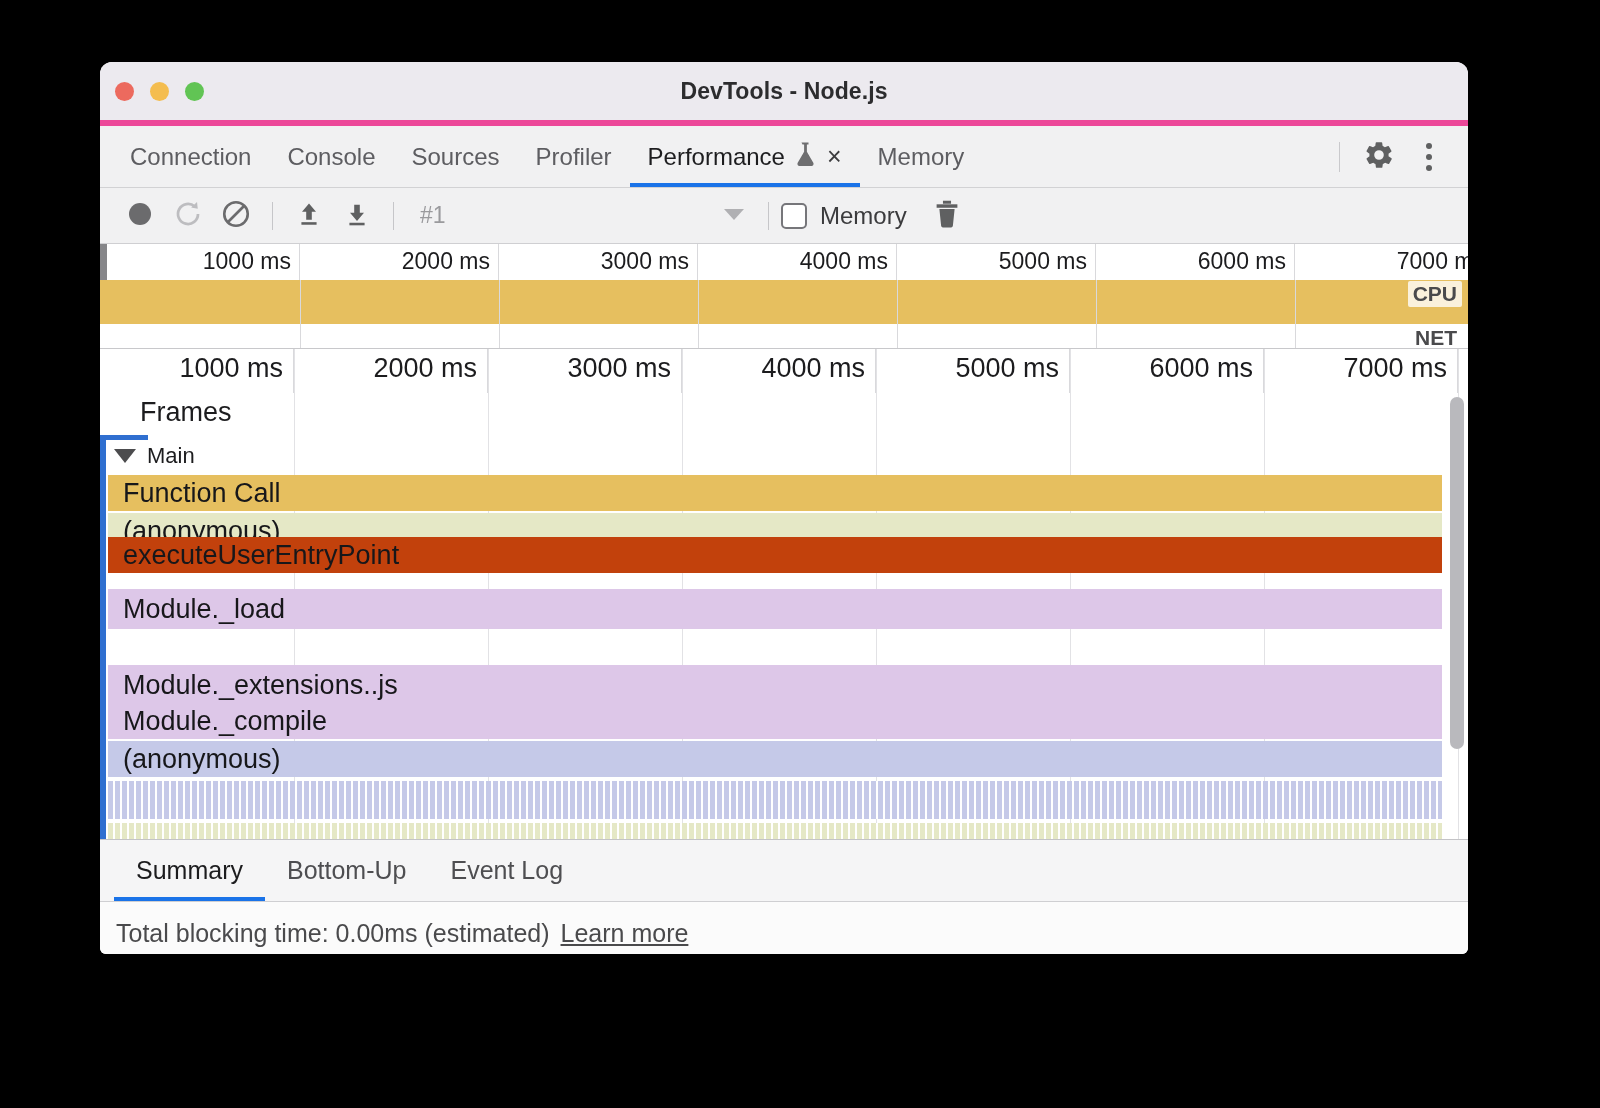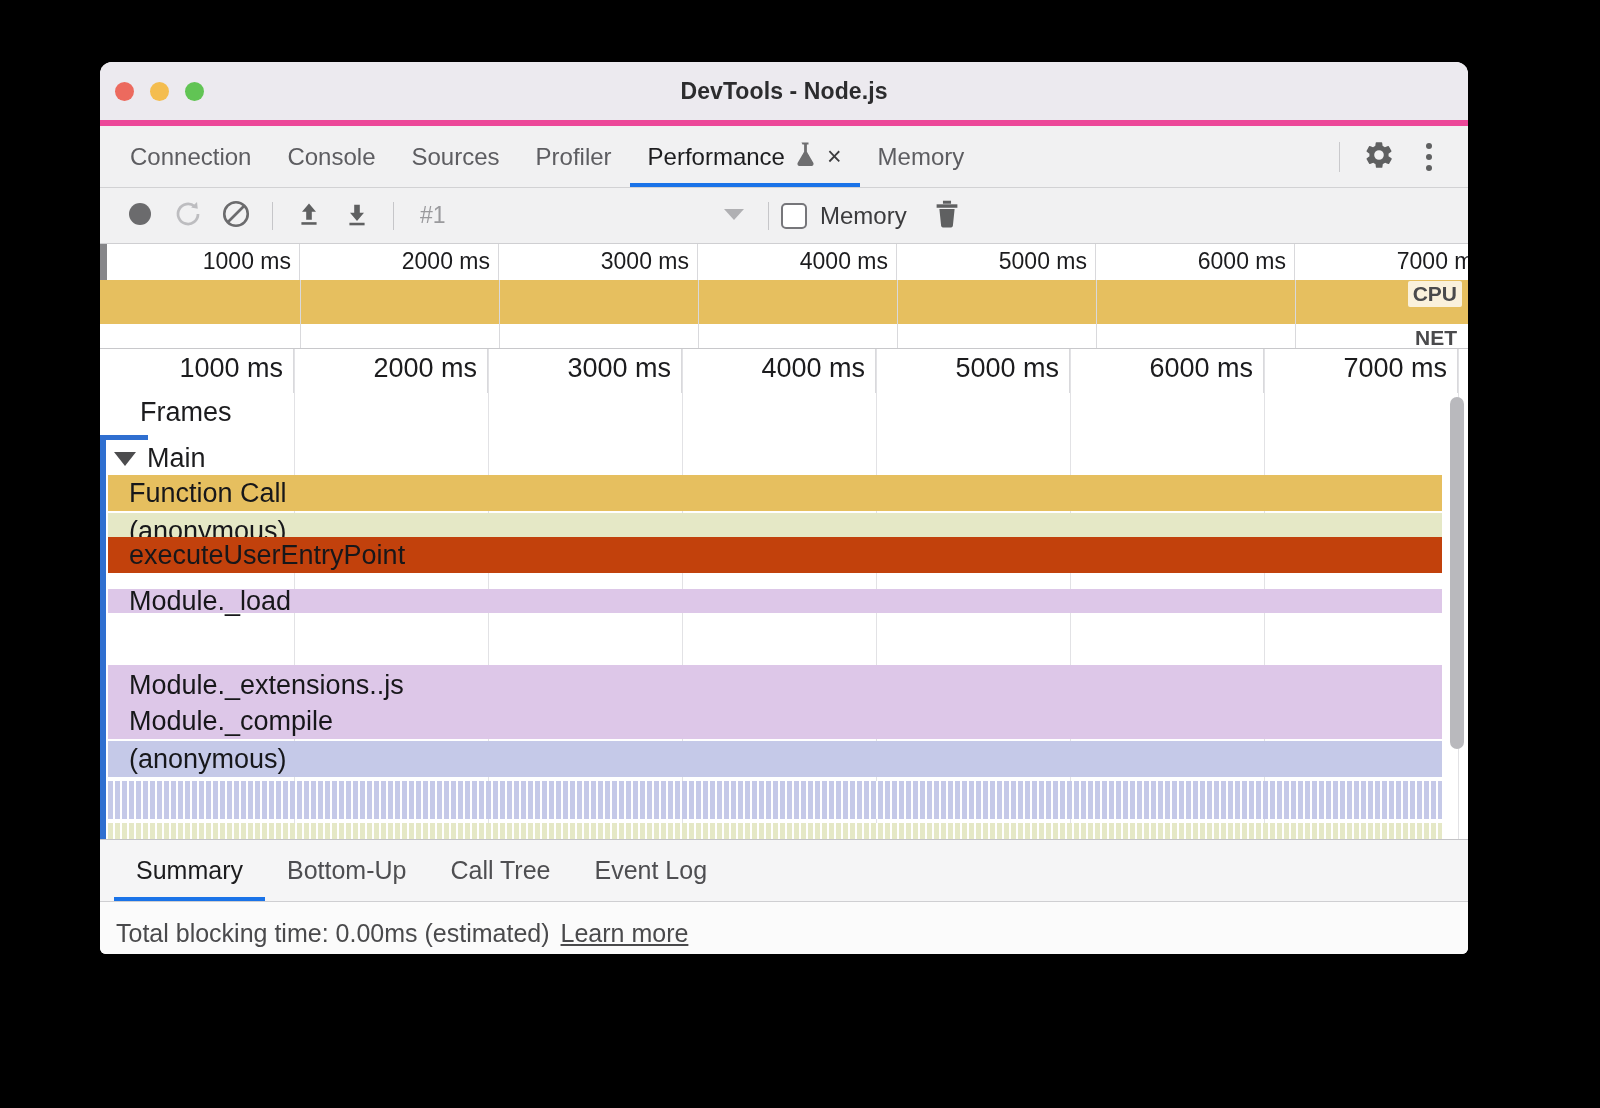--- a/index.html
+++ b/index.html
@@ -340,37 +340,37 @@
     gap: 11px;
     z-index: 6;
   }
   .caret {
     width: 0; height: 0;
     border-left: 11px solid transparent;
     border-right: 11px solid transparent;
     border-top: 14px solid #4c4c4e;
   }
   .group-name {
-    font-size: 27px;
+    font-size: 22px;
     color: #1c1c1e;
     text-align: center;
   }
   .bar {
     position: absolute;
     left: 8px;
     right: 26px;
     display: flex;
     align-items: center;
     z-index: 3;
     box-sizing: border-box;
   }
   .bar-label {
     font-size: 27px;
     color: #17171a;
-    padding-left: 21px;
+    padding-left: 15px;
     white-space: nowrap;
     overflow: hidden;
   }
   .stripes {
     position: absolute;
     left: 8px;
     right: 26px;
     z-index: 3;
   }
   .vscroll-track {
@@ -652,21 +652,21 @@
 
       <div class="bar" style="top:126px;height:36px;background:#e6bf5f">
         <span class="bar-label">Function Call</span>
       </div>
       <div class="bar" style="top:164px;height:36px;background:#e5e8c6">
         <span class="bar-label">(anonymous)</span>
       </div>
       <div class="bar" style="top:188px;height:36px;background:#c2410c">
         <span class="bar-label">executeUserEntryPoint</span>
       </div>
-      <div class="bar" style="top:240px;height:24px;background:#ddc7e8">
+      <div class="bar" style="top:240px;height:40px;background:#ddc7e8">
         <span class="bar-label">Module._load</span>
       </div>
       <div class="bar" style="top:316px;height:40px;background:#ddc7e8">
         <span class="bar-label">Module._extensions..js</span>
       </div>
       <div class="bar" style="top:354px;height:36px;background:#ddc7e8">
         <span class="bar-label">Module._compile</span>
       </div>
       <div class="bar" style="top:392px;height:36px;background:#c5c9e8">
         <span class="bar-label">(anonymous)</span>
@@ -682,23 +682,20 @@
     </div>
 
     <div class="bottom-tabs">
       <div class="btab active">
         <span>Summary</span>
       </div>
       <div class="btab">
         <span>Bottom-Up</span>
       </div>
       <div class="btab">
-        <span>Call Tree</span>
-      </div>
-      <div class="btab">
         <span>Event Log</span>
       </div>
     </div>
 
     <div class="statusbar">
       <span class="status-text">Total blocking time: 0.00ms (estimated)</span>
       <span class="status-link">Learn more</span>
     </div>
 
   </div>

